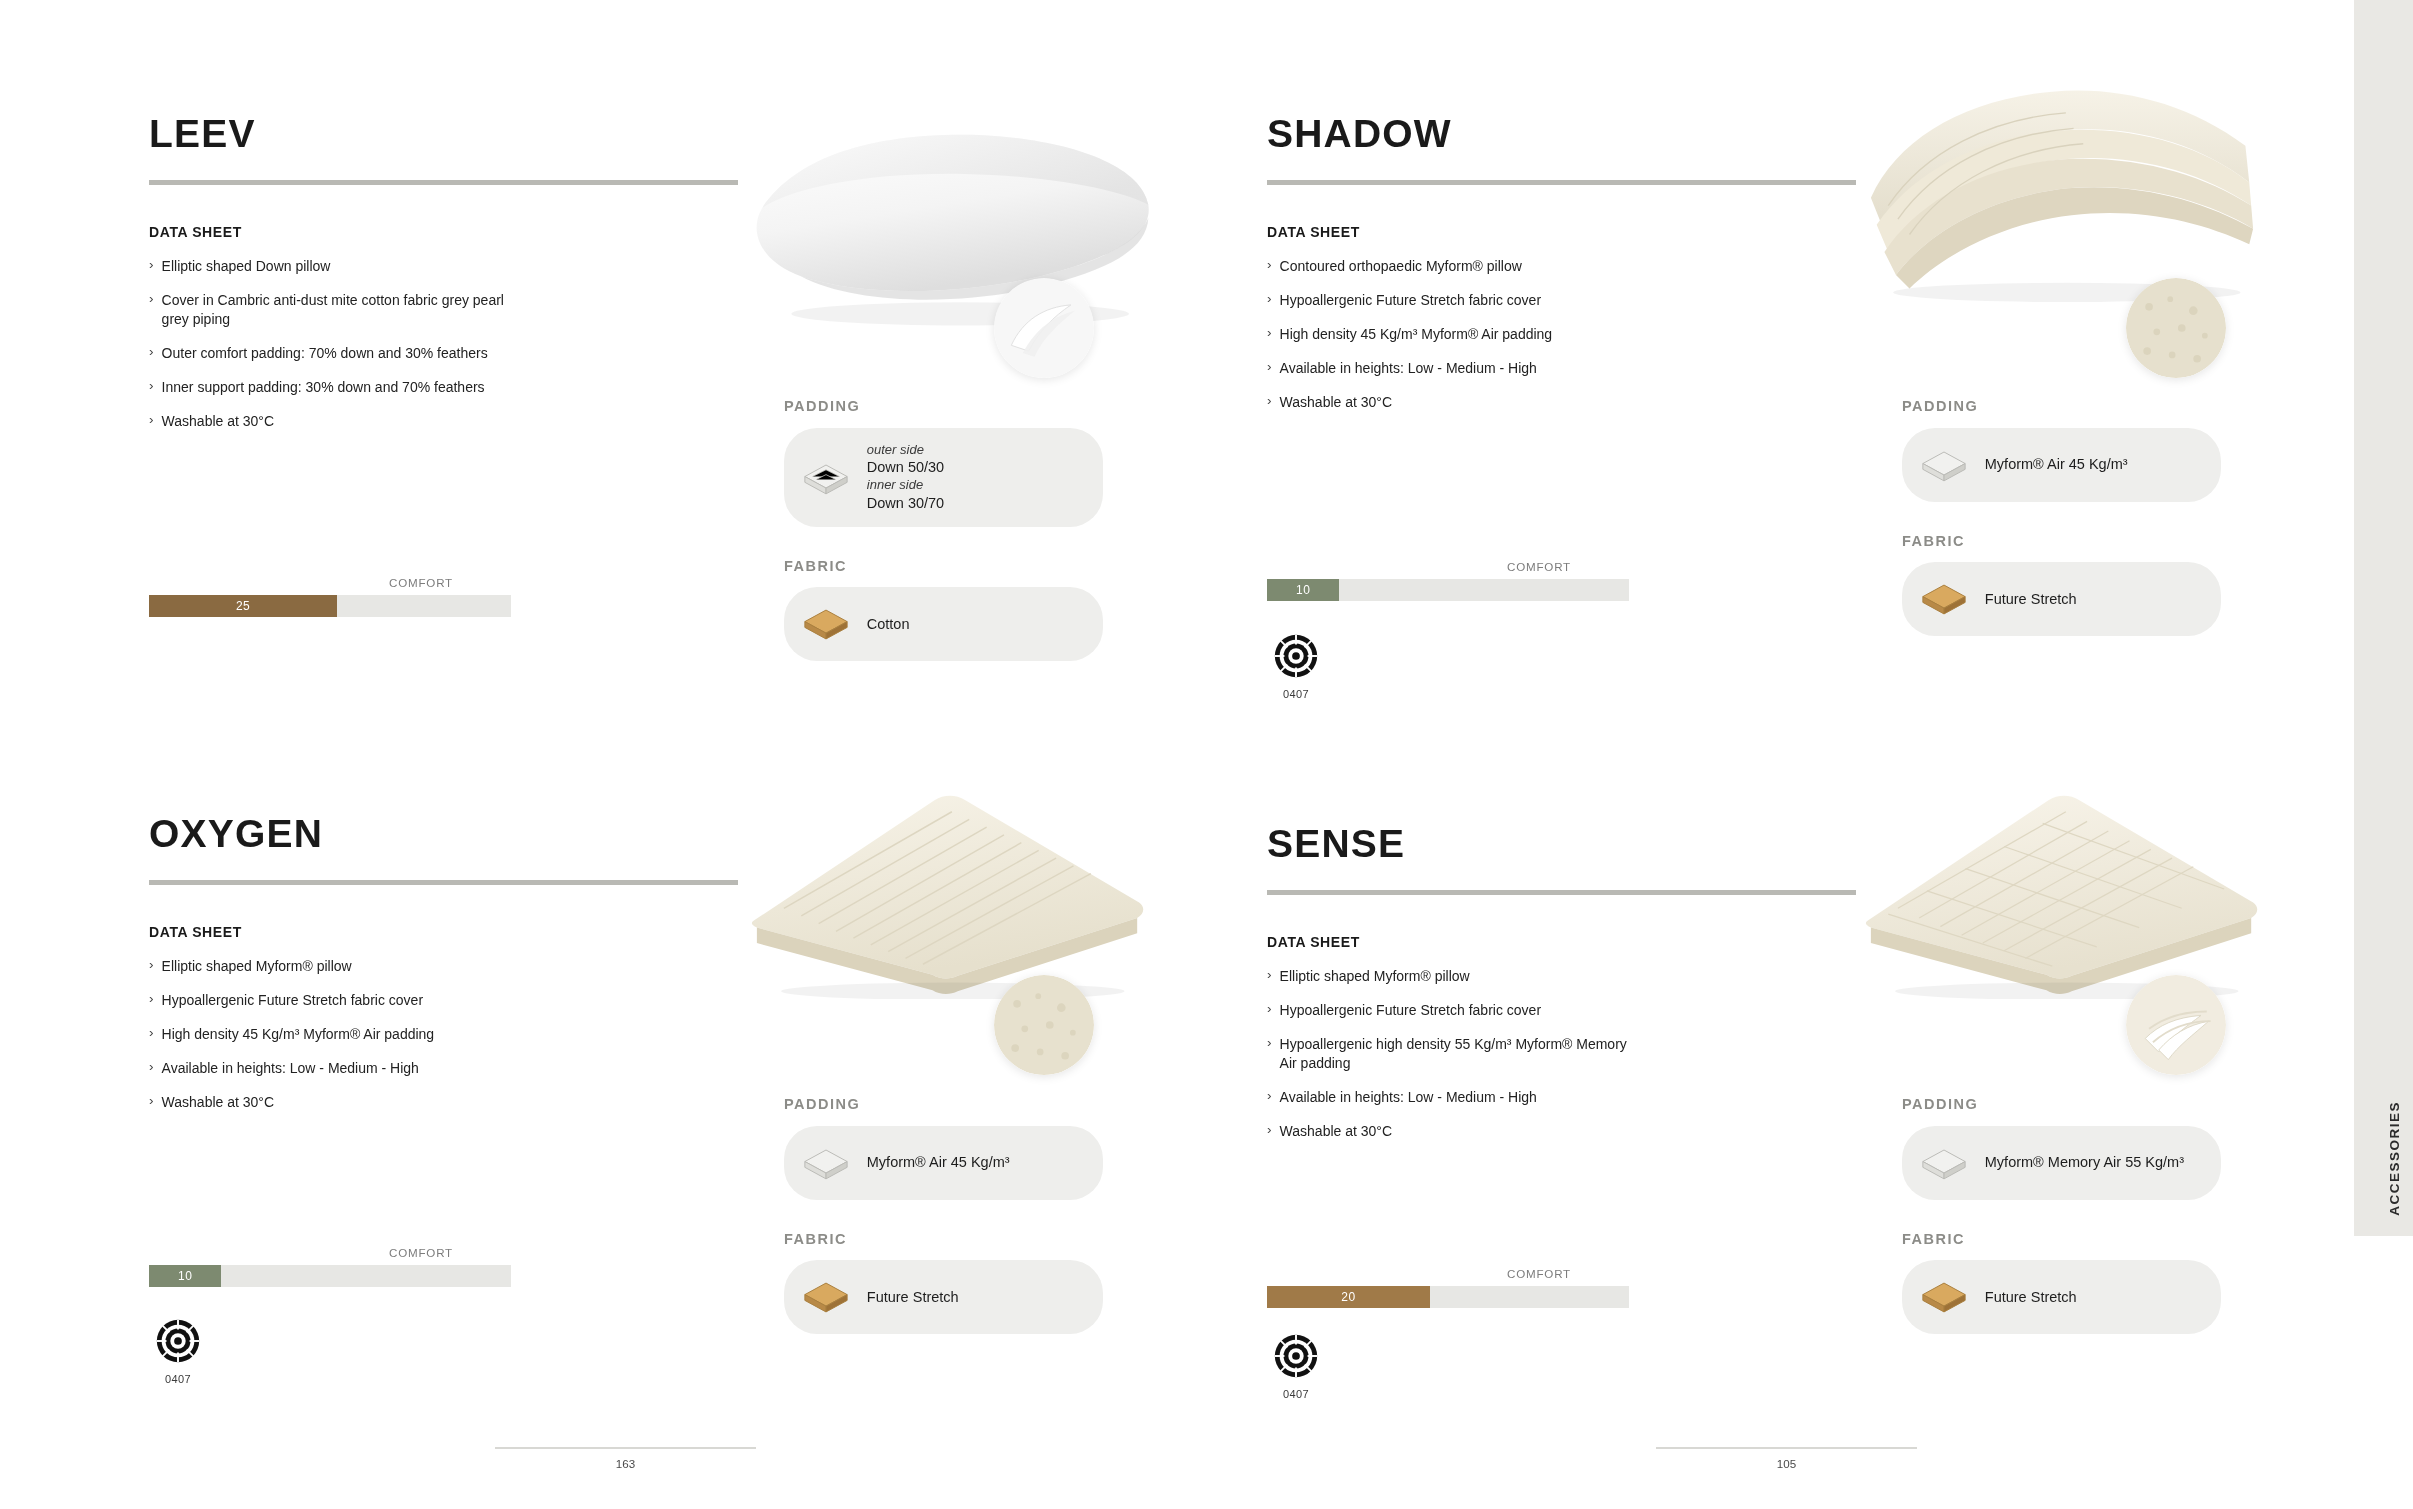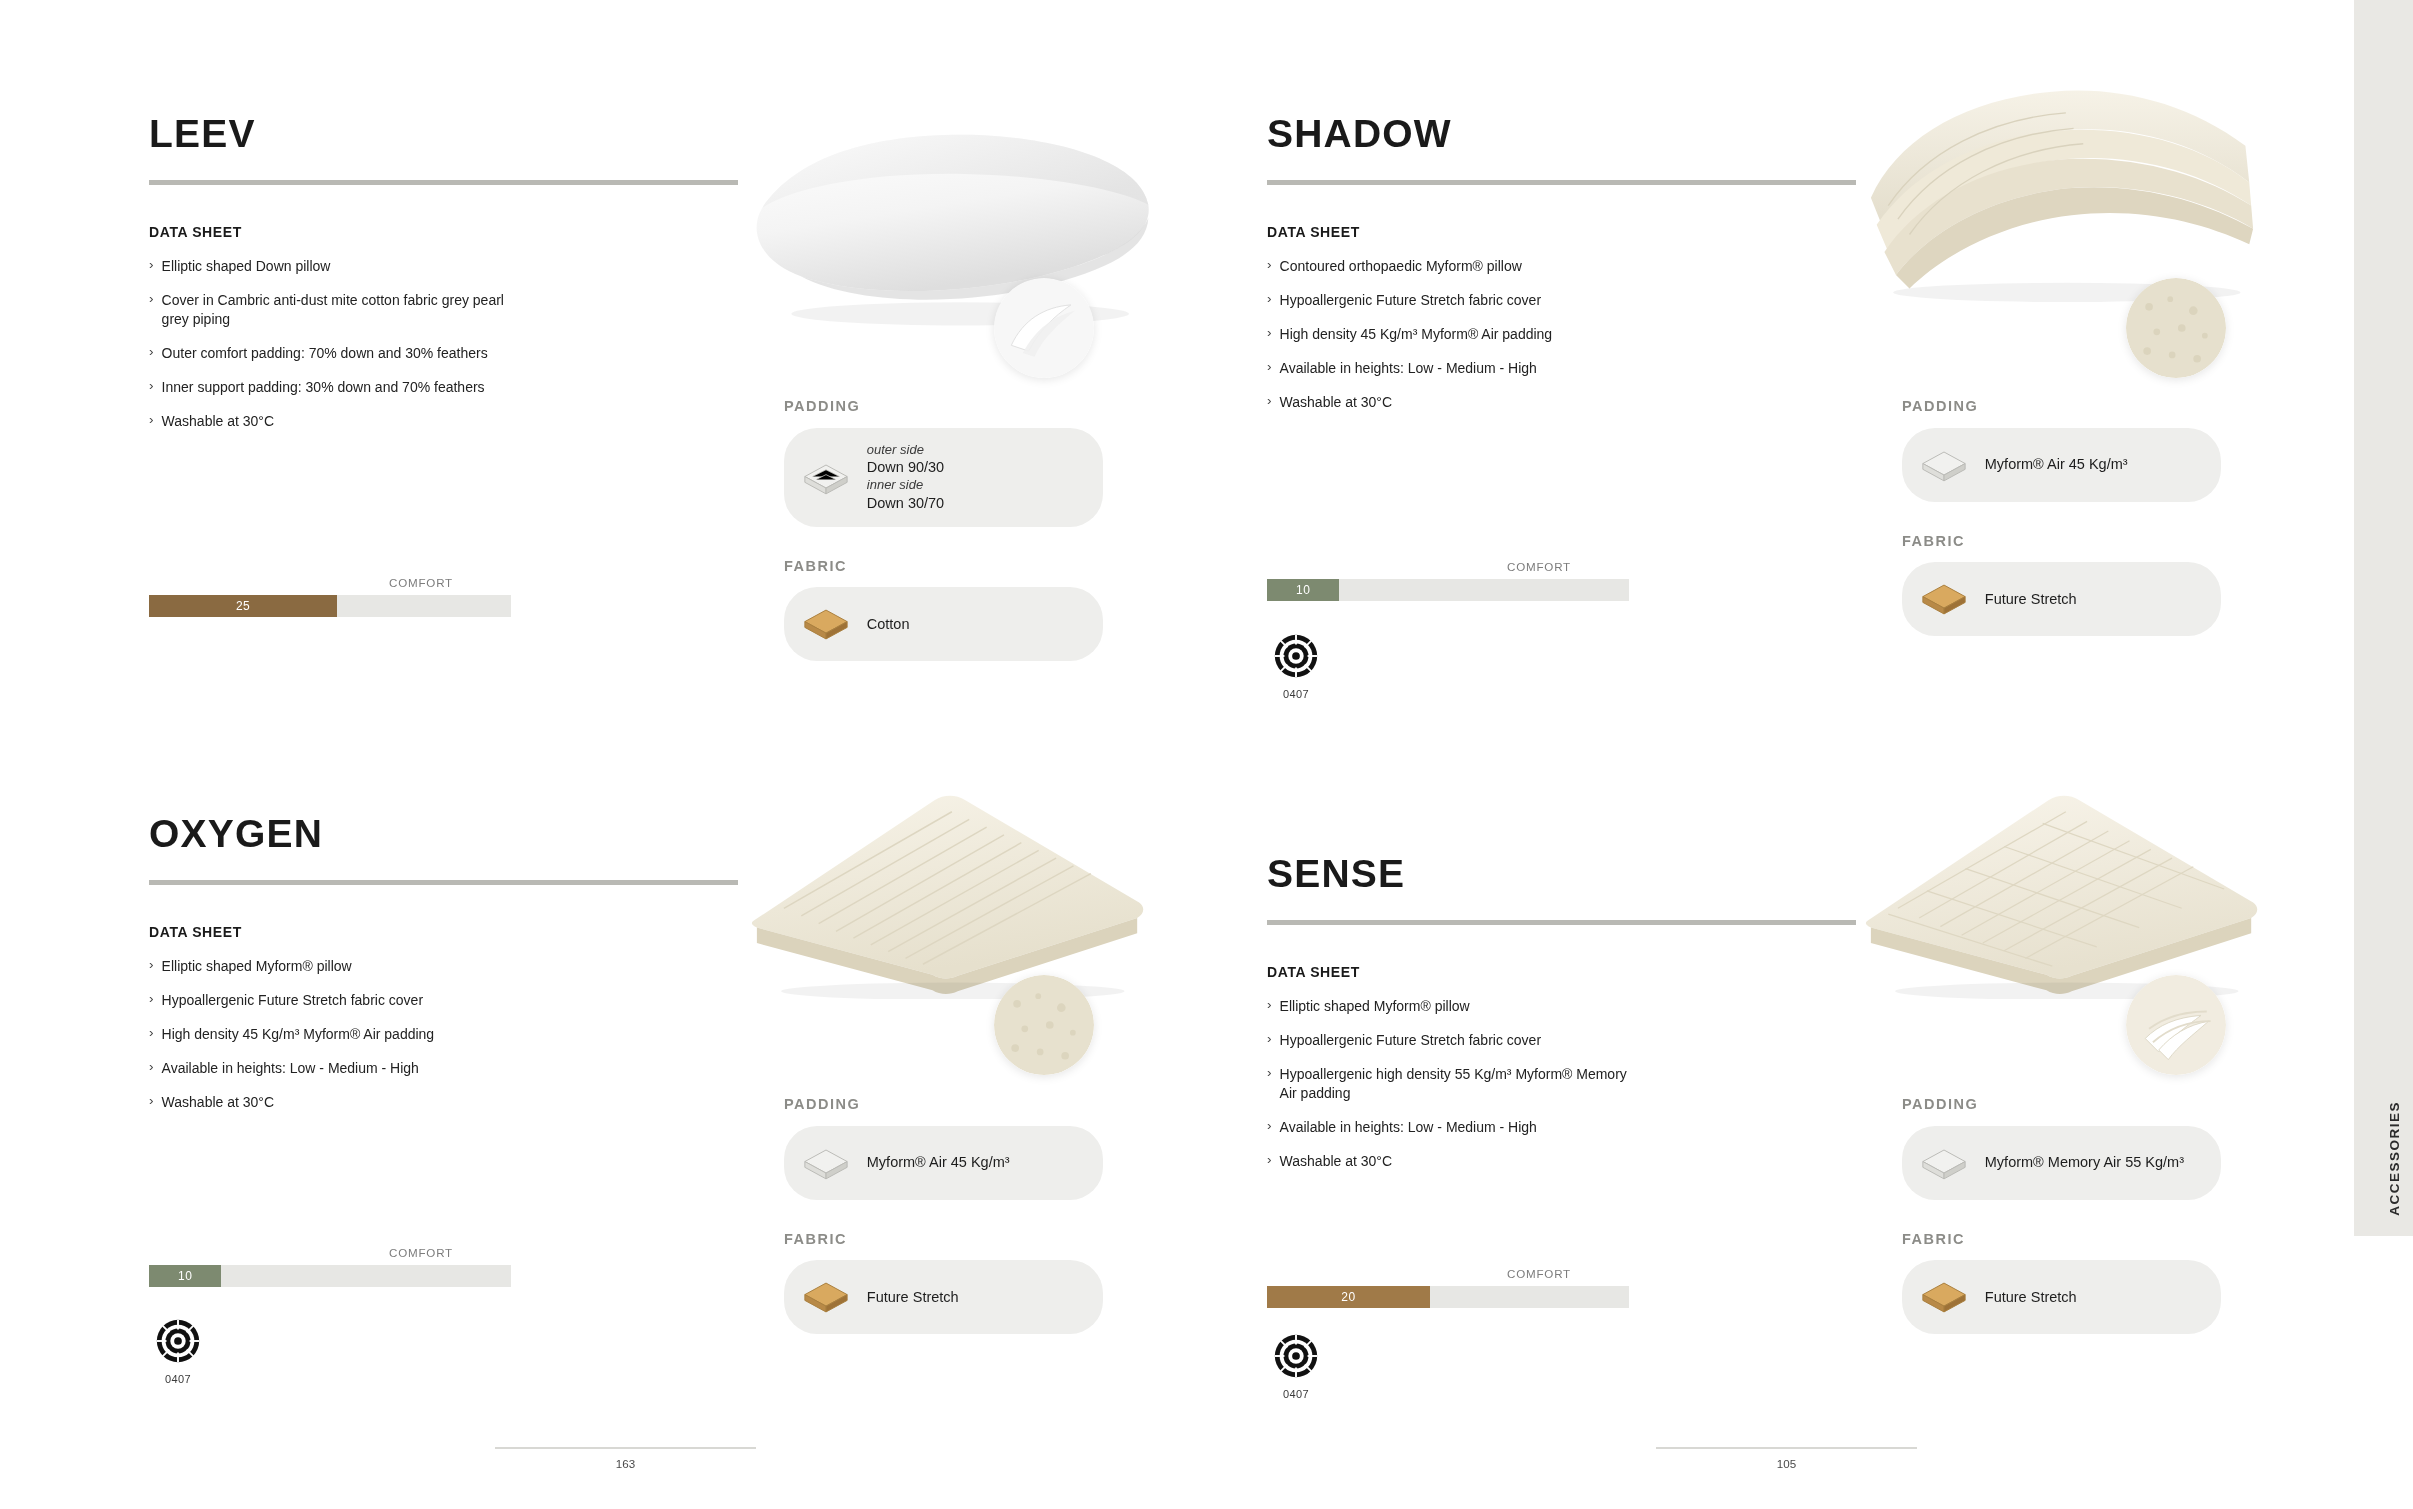--- a/index.html
+++ b/index.html
@@ -283,21 +283,21 @@
           <polygon points="4,20 26,32 26,38 4,26" fill="#dededa" stroke="#b9b9b5" stroke-width="1"></polygon>
           <polygon points="48,20 26,32 26,38 48,26" fill="#cfcfca" stroke="#b9b9b5" stroke-width="1"></polygon>
           <g stroke="#c9c9c4" stroke-width="0.8">
             <path d="M12 20 L26 13 L40 20"></path>
               <path d="M16 23 L26 18 L36 23"></path>
           </g>
         </svg>
       </span>
       <span class="chip-text">
         <span class="it">outer side</span>
-        <span>Down 90/30</span>
+        <span>Down 50/30</span>
         <span class="it">inner side</span>
         <span>Down 30/70</span>
       </span>
     </div>
     <div class="spec-head" style="margin-top:31px;">FABRIC</div>
     <div class="chip">
       <span class="swatch">
         <svg width="50" height="41" viewBox="0 0 52 42">
           <polygon points="4,18 26,6 48,18 26,30" fill="#d9a95f" stroke="#a97f3e" stroke-width="1"></polygon>
           <polygon points="4,18 26,30 26,36 4,24" fill="#b88947" stroke="#a97f3e" stroke-width="1"></polygon>
@@ -519,21 +519,21 @@
         <svg width="50" height="41" viewBox="0 0 52 42">
           <polygon points="4,18 26,6 48,18 26,30" fill="#d9a95f" stroke="#a97f3e" stroke-width="1"></polygon>
           <polygon points="4,18 26,30 26,36 4,24" fill="#b88947" stroke="#a97f3e" stroke-width="1"></polygon>
           <polygon points="48,18 26,30 26,36 48,24" fill="#9e7237" stroke="#a97f3e" stroke-width="1"></polygon>
         </svg>
       </span>
       <span class="chip-text">Future Stretch</span>
     </div>
   </div>
 
-  <div class="product" style="left:1267px; top:854px;">
+  <div class="product" style="left:1267px; top:824px;">
     <h1 class="title">SENSE</h1>
     <div class="rule"></div>
     <div class="datasheet-label">DATA SHEET</div>
     <ul class="features">
       <li>Elliptic shaped Myform® pillow</li>
       <li>Hypoallergenic Future Stretch fabric cover</li>
       <li>Hypoallergenic high density 55 Kg/m³ Myform® Memory Air padding</li>
       <li>Available in heights: Low - Medium - High</li>
       <li>Washable at 30°C</li>
     </ul>

